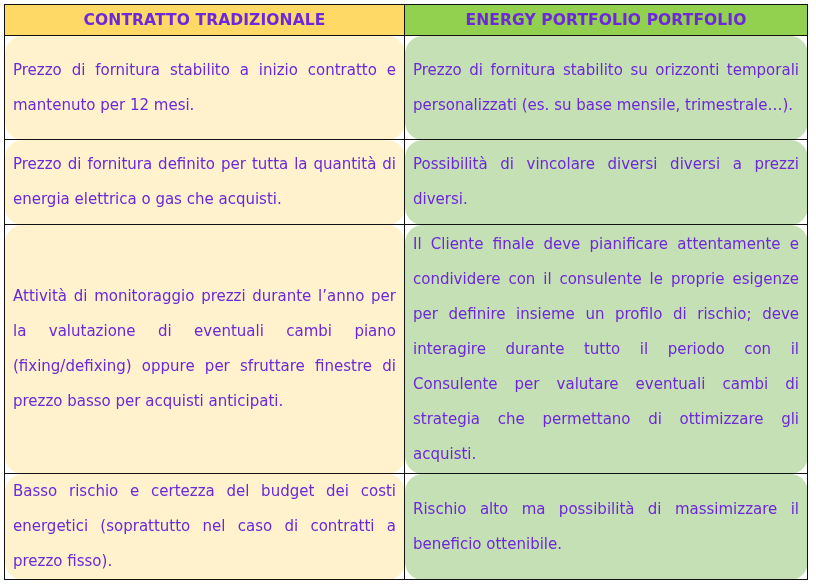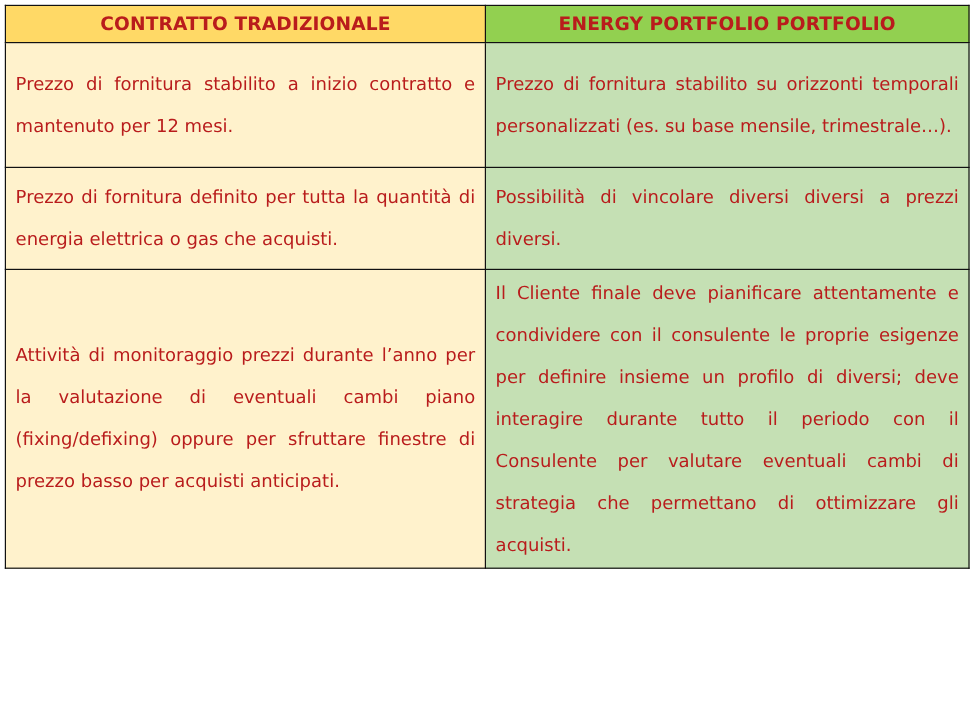--- a/index.html
+++ b/index.html
@@ -1,20 +1,20 @@
 <!DOCTYPE html>
 <html><head>
 <meta charset="utf-8">
 <style>
   html, body { margin: 0; padding: 0; background: #ffffff; }
   body { width: 816px; height: 585px; overflow: hidden; position: relative; font-family: "DejaVu Sans", sans-serif; }
   .tbl { position: absolute; left: 4px; top: 4px; width: 804px; border-collapse: collapse; table-layout: fixed; }
-  .tbl td, .tbl th { border: 1.5px solid #111; vertical-align: middle; color: #b91c1c; }
+  .tbl td, .tbl th { border: 1.5px solid #111; vertical-align: middle; color: #6d28d9; }
   .tbl th { font-weight: bold; font-size: 15.5px; height: 30px; padding: 0; text-align: center; letter-spacing: 0.1px; }
-  .tbl td { font-size: 15px; line-height: 35px; padding: 0 8px 0 8px; text-align: justify; }
+  .tbl td { font-size: 15px; line-height: 35px; padding: 0 8px 0 8px; text-align: justify; border-radius: 18px; }
   .col-left { width: 400px; }
   .h-left { background: #ffd966; }
   .h-right { background: #92d050; }
   .c-left { background: #fff2cc; }
   .c-right { background: #c5e0b4; }
   .cell-text { display: block; text-align: justify; text-align-last: left; }
   .r1 td { height: 103px; }
   .r2 td { height: 84px; }
   .r3 td { height: 248px; }
   .r4 td { height: 101px; }
@@ -48,17 +48,25 @@
         </td>
       <td class="c-right">
           <span class="cell-text">Possibilità di vincolare diversi diversi a prezzi diversi.</span>
         </td>
     </tr>
     <tr class="r3">
       <td class="c-left">
           <span class="cell-text">Attività di monitoraggio prezzi durante l’anno per la valutazione di eventuali cambi piano (fixing/defixing) oppure per sfruttare finestre di prezzo basso per acquisti anticipati.</span>
         </td>
       <td class="c-right">
-          <span class="cell-text">Il Cliente finale deve pianificare attentamente e condividere con il consulente le proprie esigenze per definire insieme un profilo di diversi; deve interagire durante tutto il periodo con il Consulente per valutare eventuali cambi di strategia che permettano di ottimizzare gli acquisti.</span>
+          <span class="cell-text">Il Cliente finale deve pianificare attentamente e condividere con il consulente le proprie esigenze per definire insieme un profilo di rischio; deve interagire durante tutto il periodo con il Consulente per valutare eventuali cambi di strategia che permettano di ottimizzare gli acquisti.</span>
+        </td>
+    </tr>
+    <tr class="r4">
+      <td class="c-left">
+          <span class="cell-text">Basso rischio e certezza del budget dei costi energetici (soprattutto nel caso di contratti a prezzo fisso).</span>
+        </td>
+      <td class="c-right">
+          <span class="cell-text">Rischio alto ma possibilità di massimizzare il beneficio ottenibile.</span>
         </td>
     </tr>
   </tbody>
 </table>
 
 </body></html>

